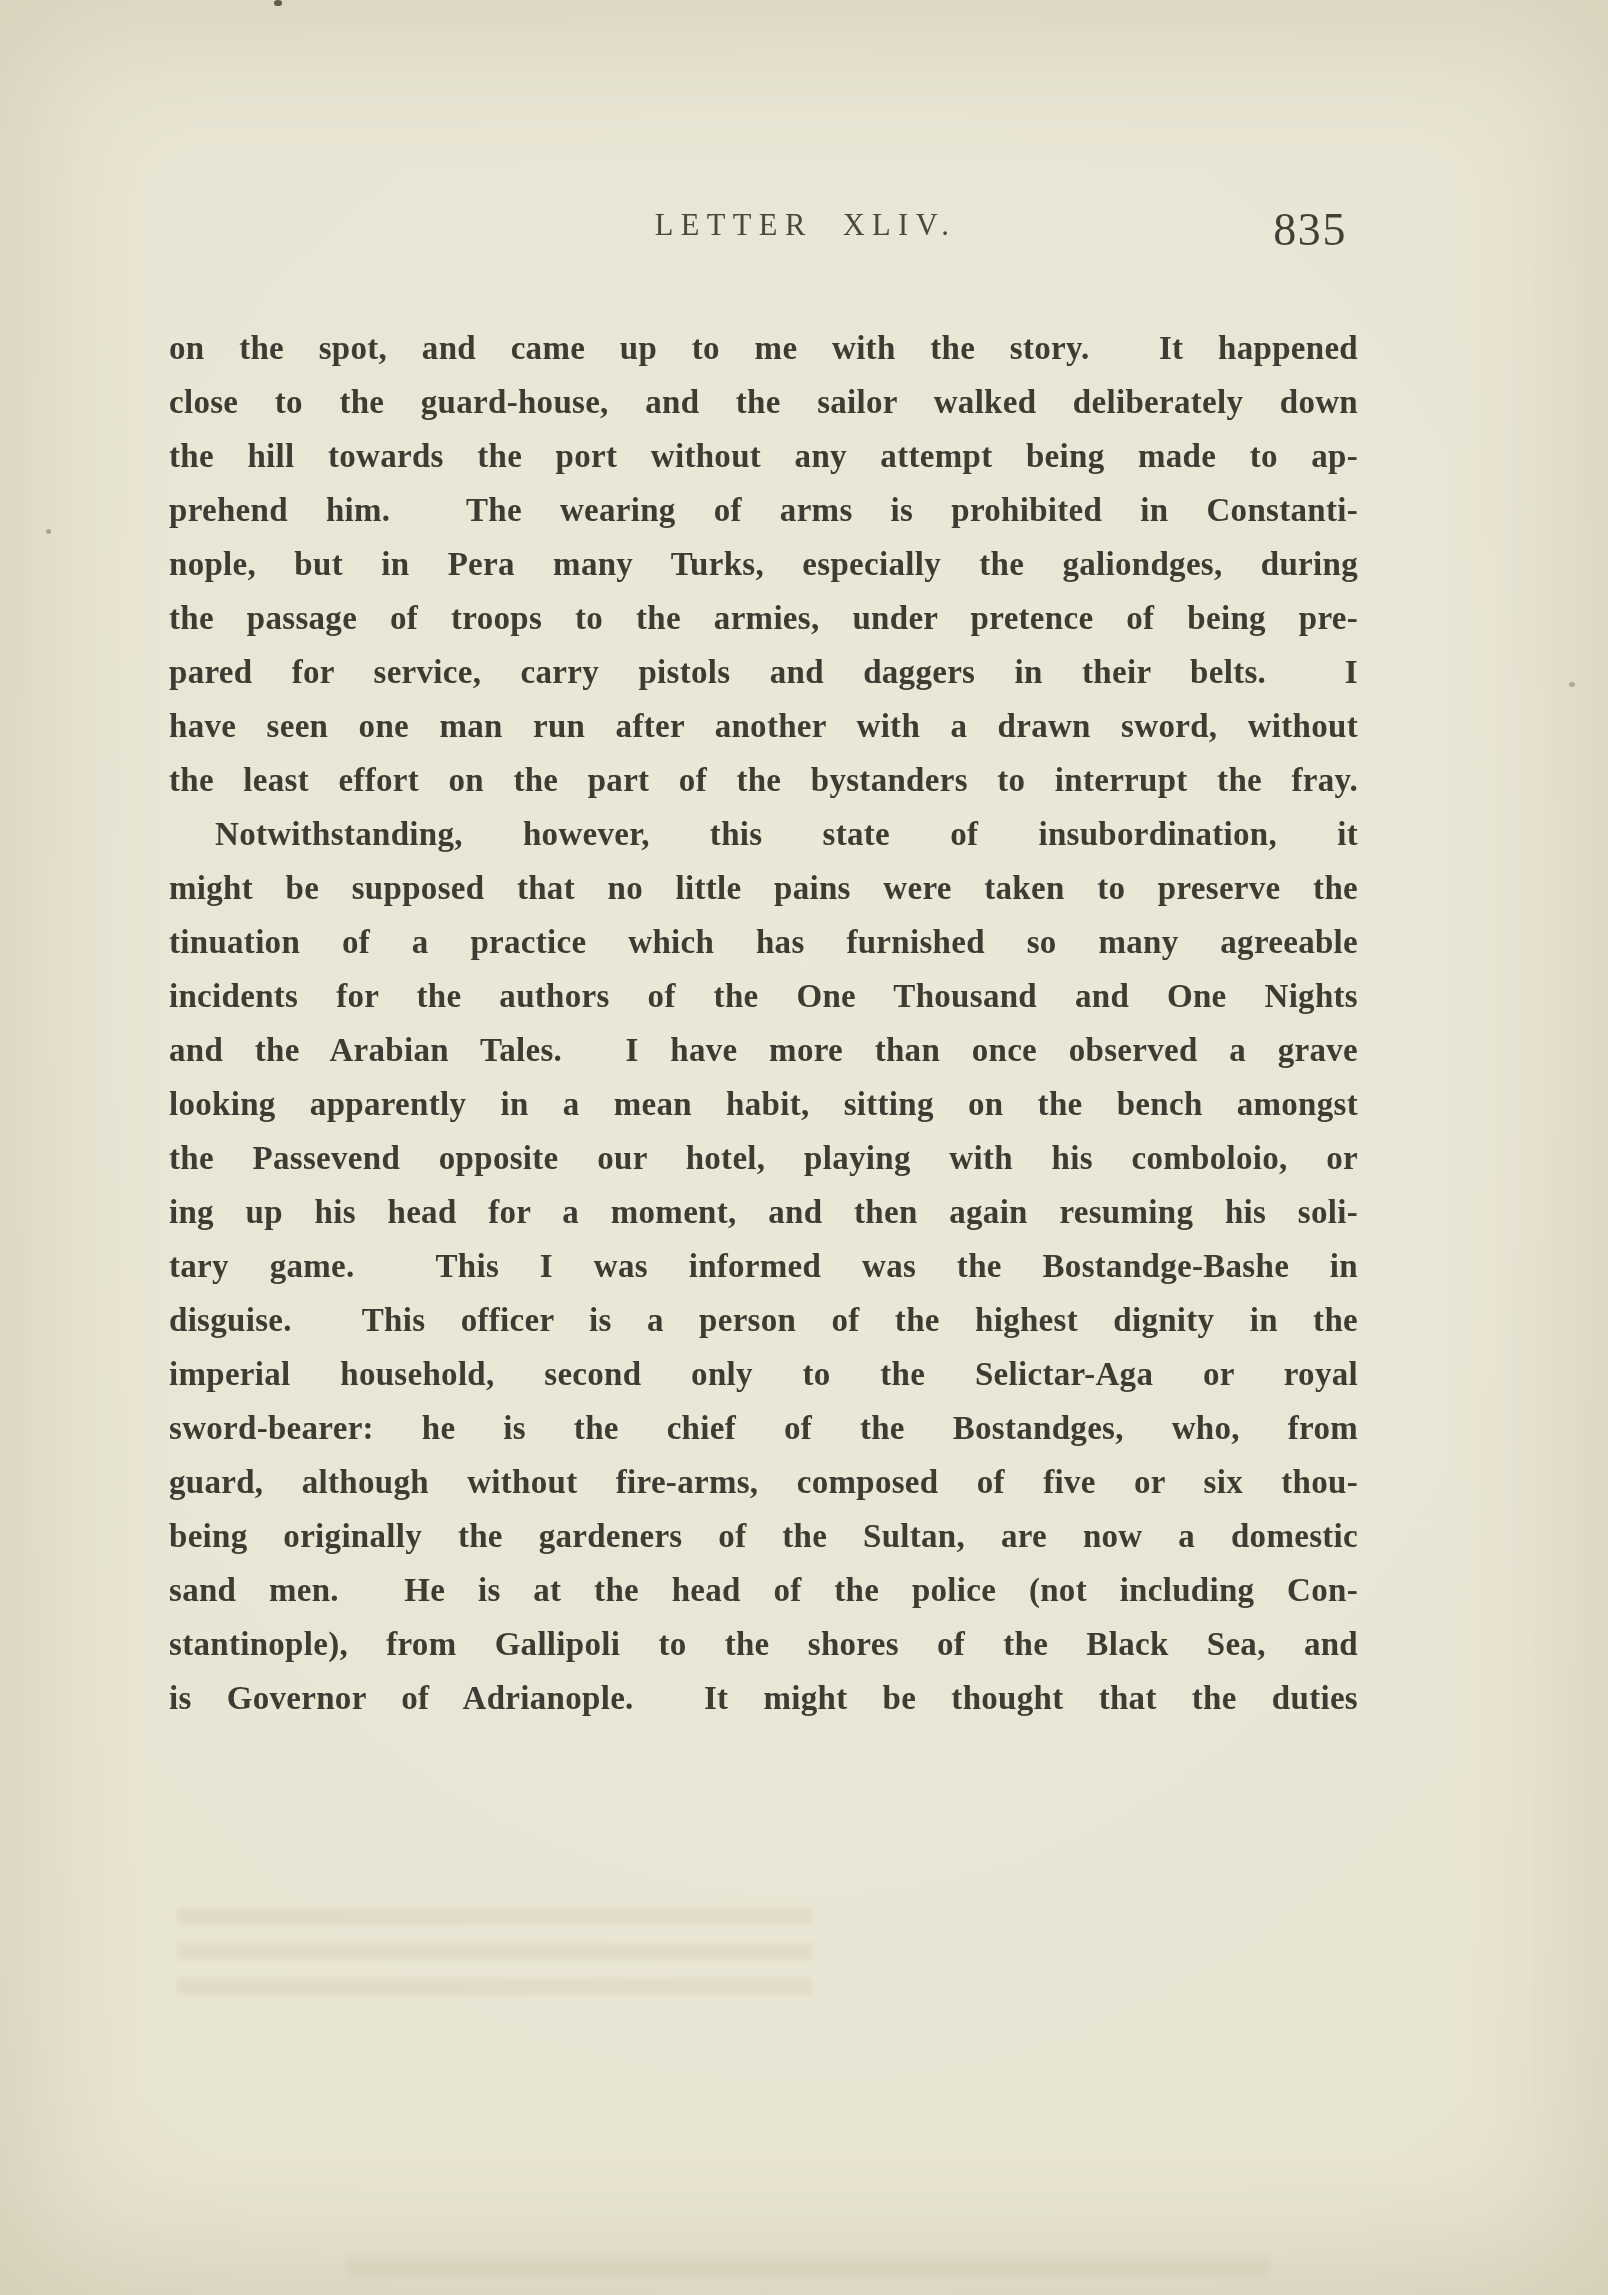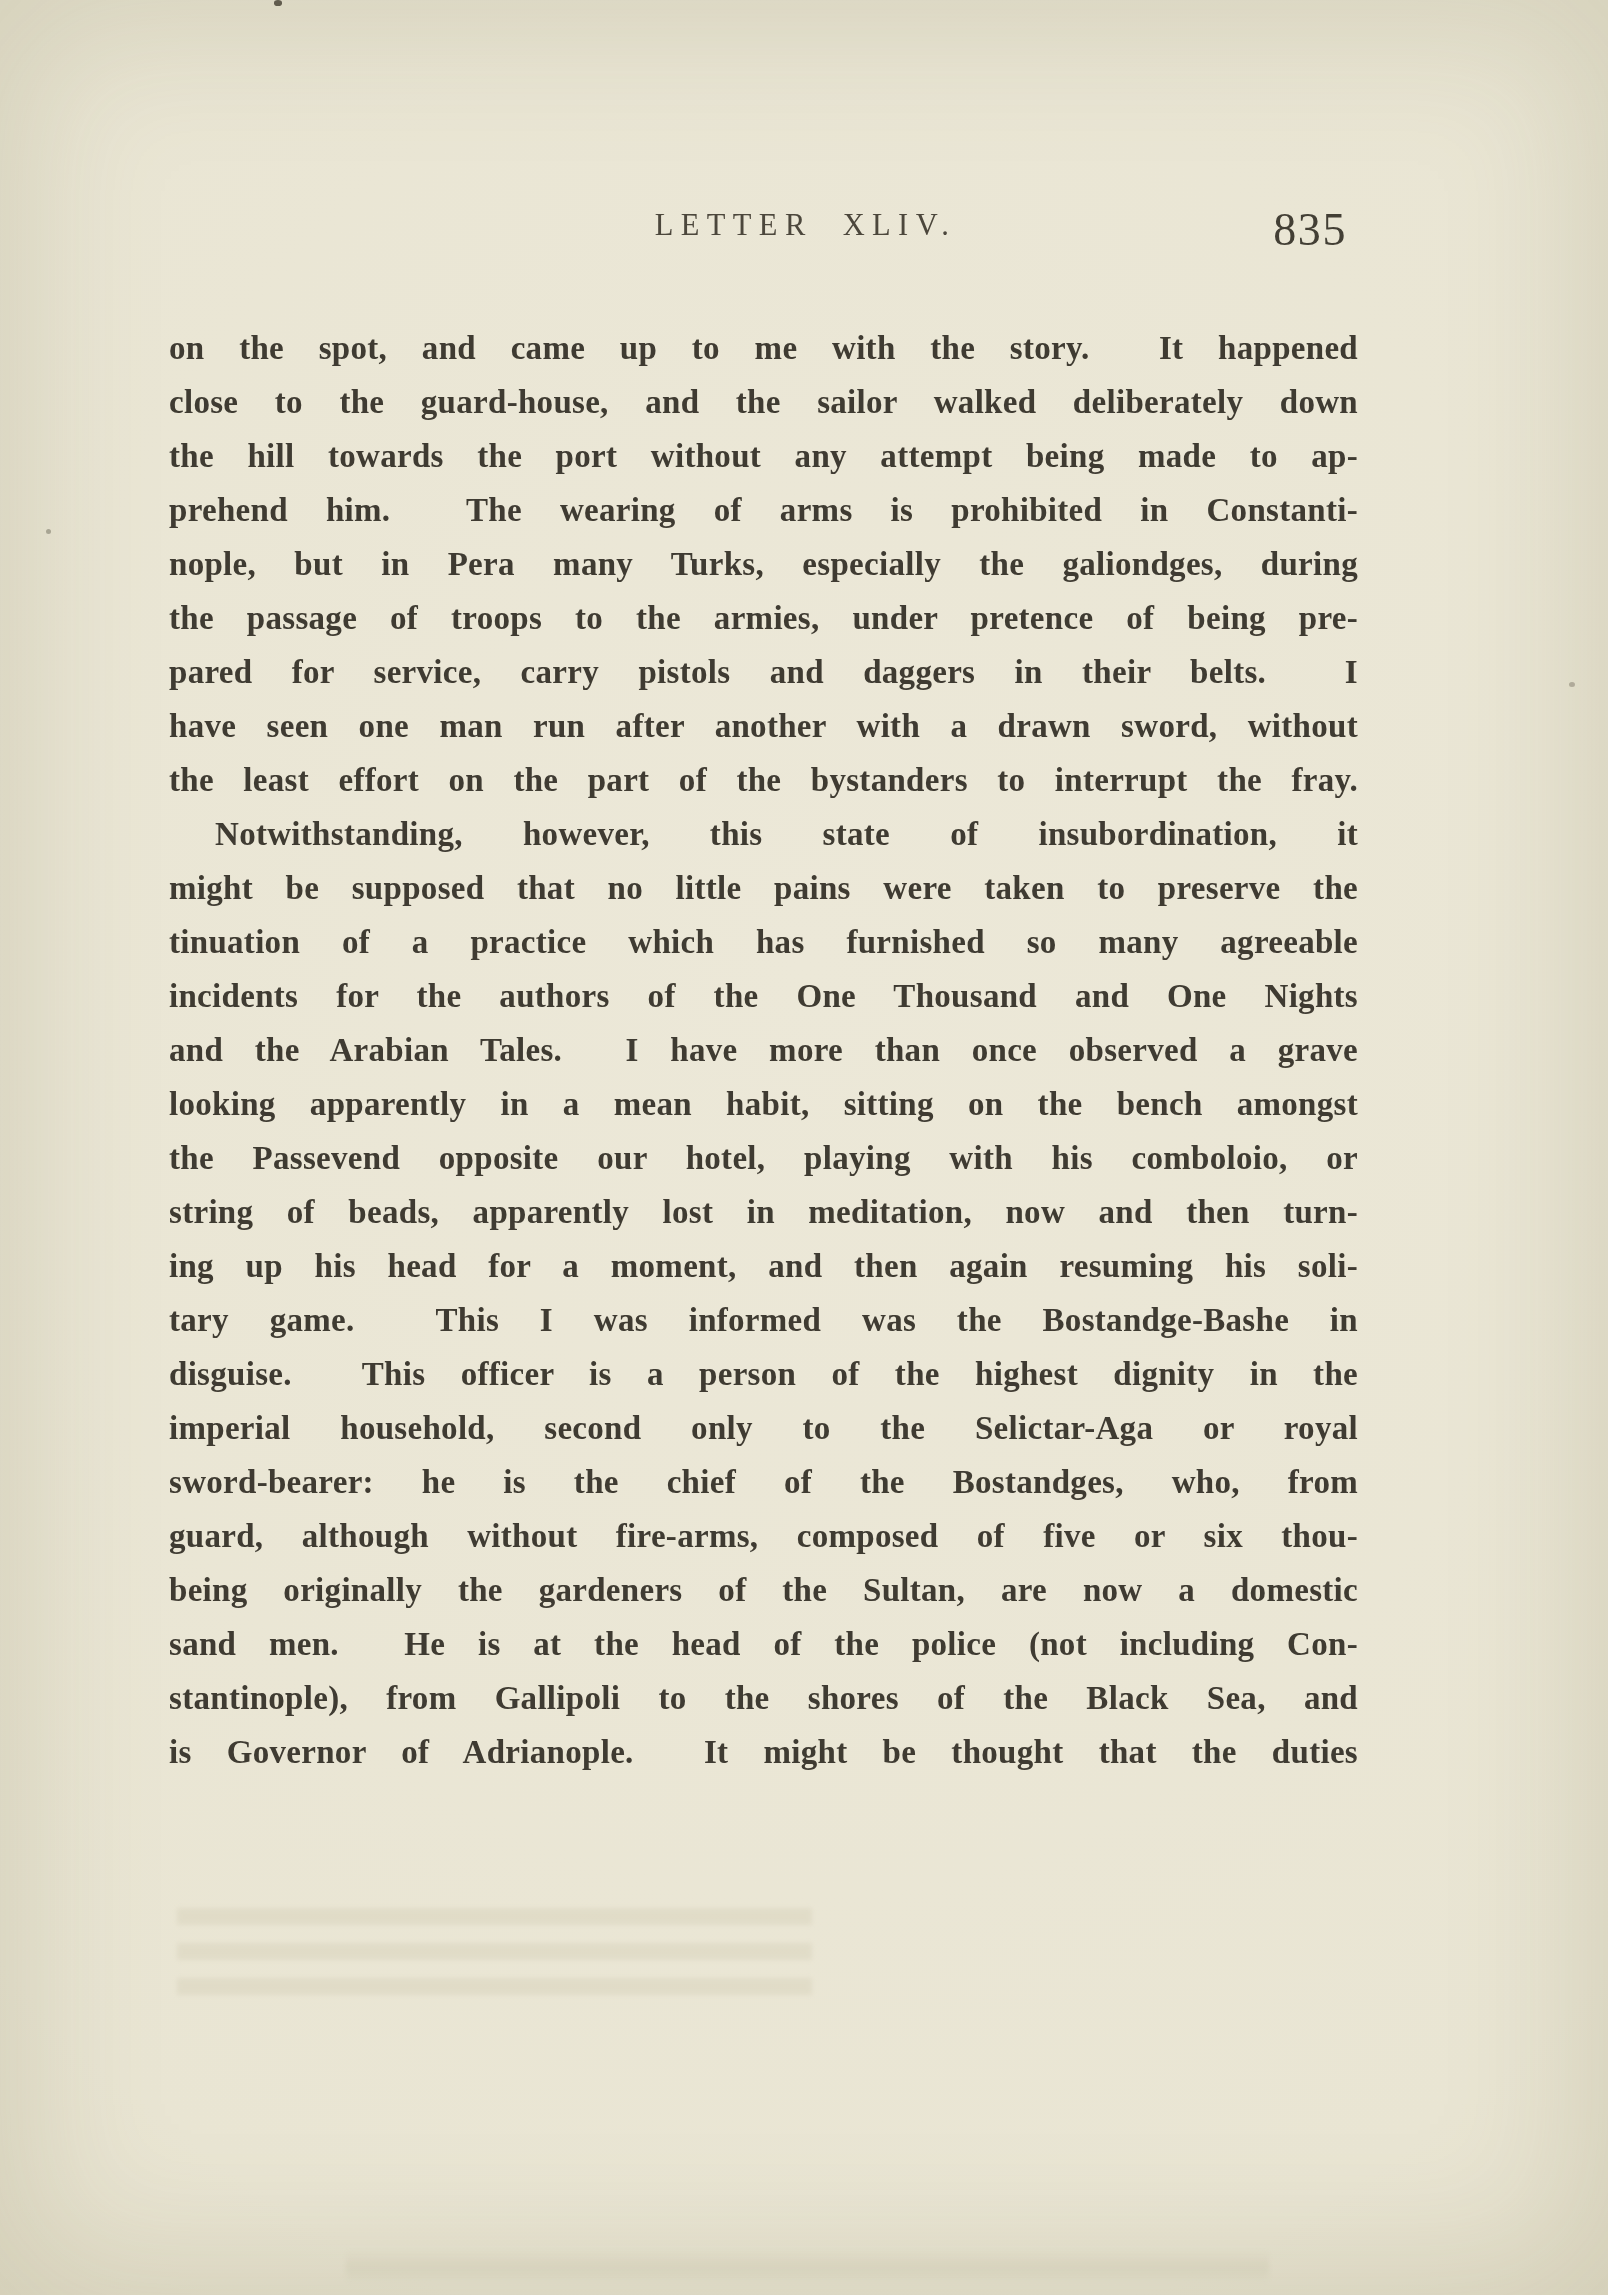--- a/index.html
+++ b/index.html
@@ -131,21 +131,20 @@
       <div class="line">pared for service, carry pistols and daggers in their belts.  I</div>
       <div class="line">have seen one man run after another with a drawn sword, without</div>
       <div class="line">the least effort on the part of the bystanders to interrupt the fray.</div>
       <div class="line indent">Notwithstanding, however, this state of insubordination, it</div>
       <div class="line">might be supposed that no little pains were taken to preserve the</div>
       <div class="line">tinuation of a practice which has furnished so many agreeable</div>
       <div class="line">incidents for the authors of the One Thousand and One Nights</div>
       <div class="line">and the Arabian Tales.  I have more than once observed a grave</div>
       <div class="line">looking apparently in a mean habit, sitting on the bench amongst</div>
       <div class="line">the Passevend opposite our hotel, playing with his comboloio, or</div>
-      <div class="line">string of beads, apparently lost in meditation, now and then turn-</div>
       <div class="line">ing up his head for a moment, and then again resuming his soli-</div>
       <div class="line">tary game.  This I was informed was the Bostandge-Bashe in</div>
       <div class="line">disguise.  This officer is a person of the highest dignity in the</div>
       <div class="line">imperial household, second only to the Selictar-Aga or royal</div>
       <div class="line">sword-bearer: he is the chief of the Bostandges, who, from</div>
       <div class="line">guard, although without fire-arms, composed of five or six thou-</div>
       <div class="line">being originally the gardeners of the Sultan, are now a domestic</div>
       <div class="line">sand men.  He is at the head of the police (not including Con-</div>
       <div class="line">stantinople), from Gallipoli to the shores of the Black Sea, and</div>
       <div class="line">is Governor of Adrianople.  It might be thought that the duties</div>

